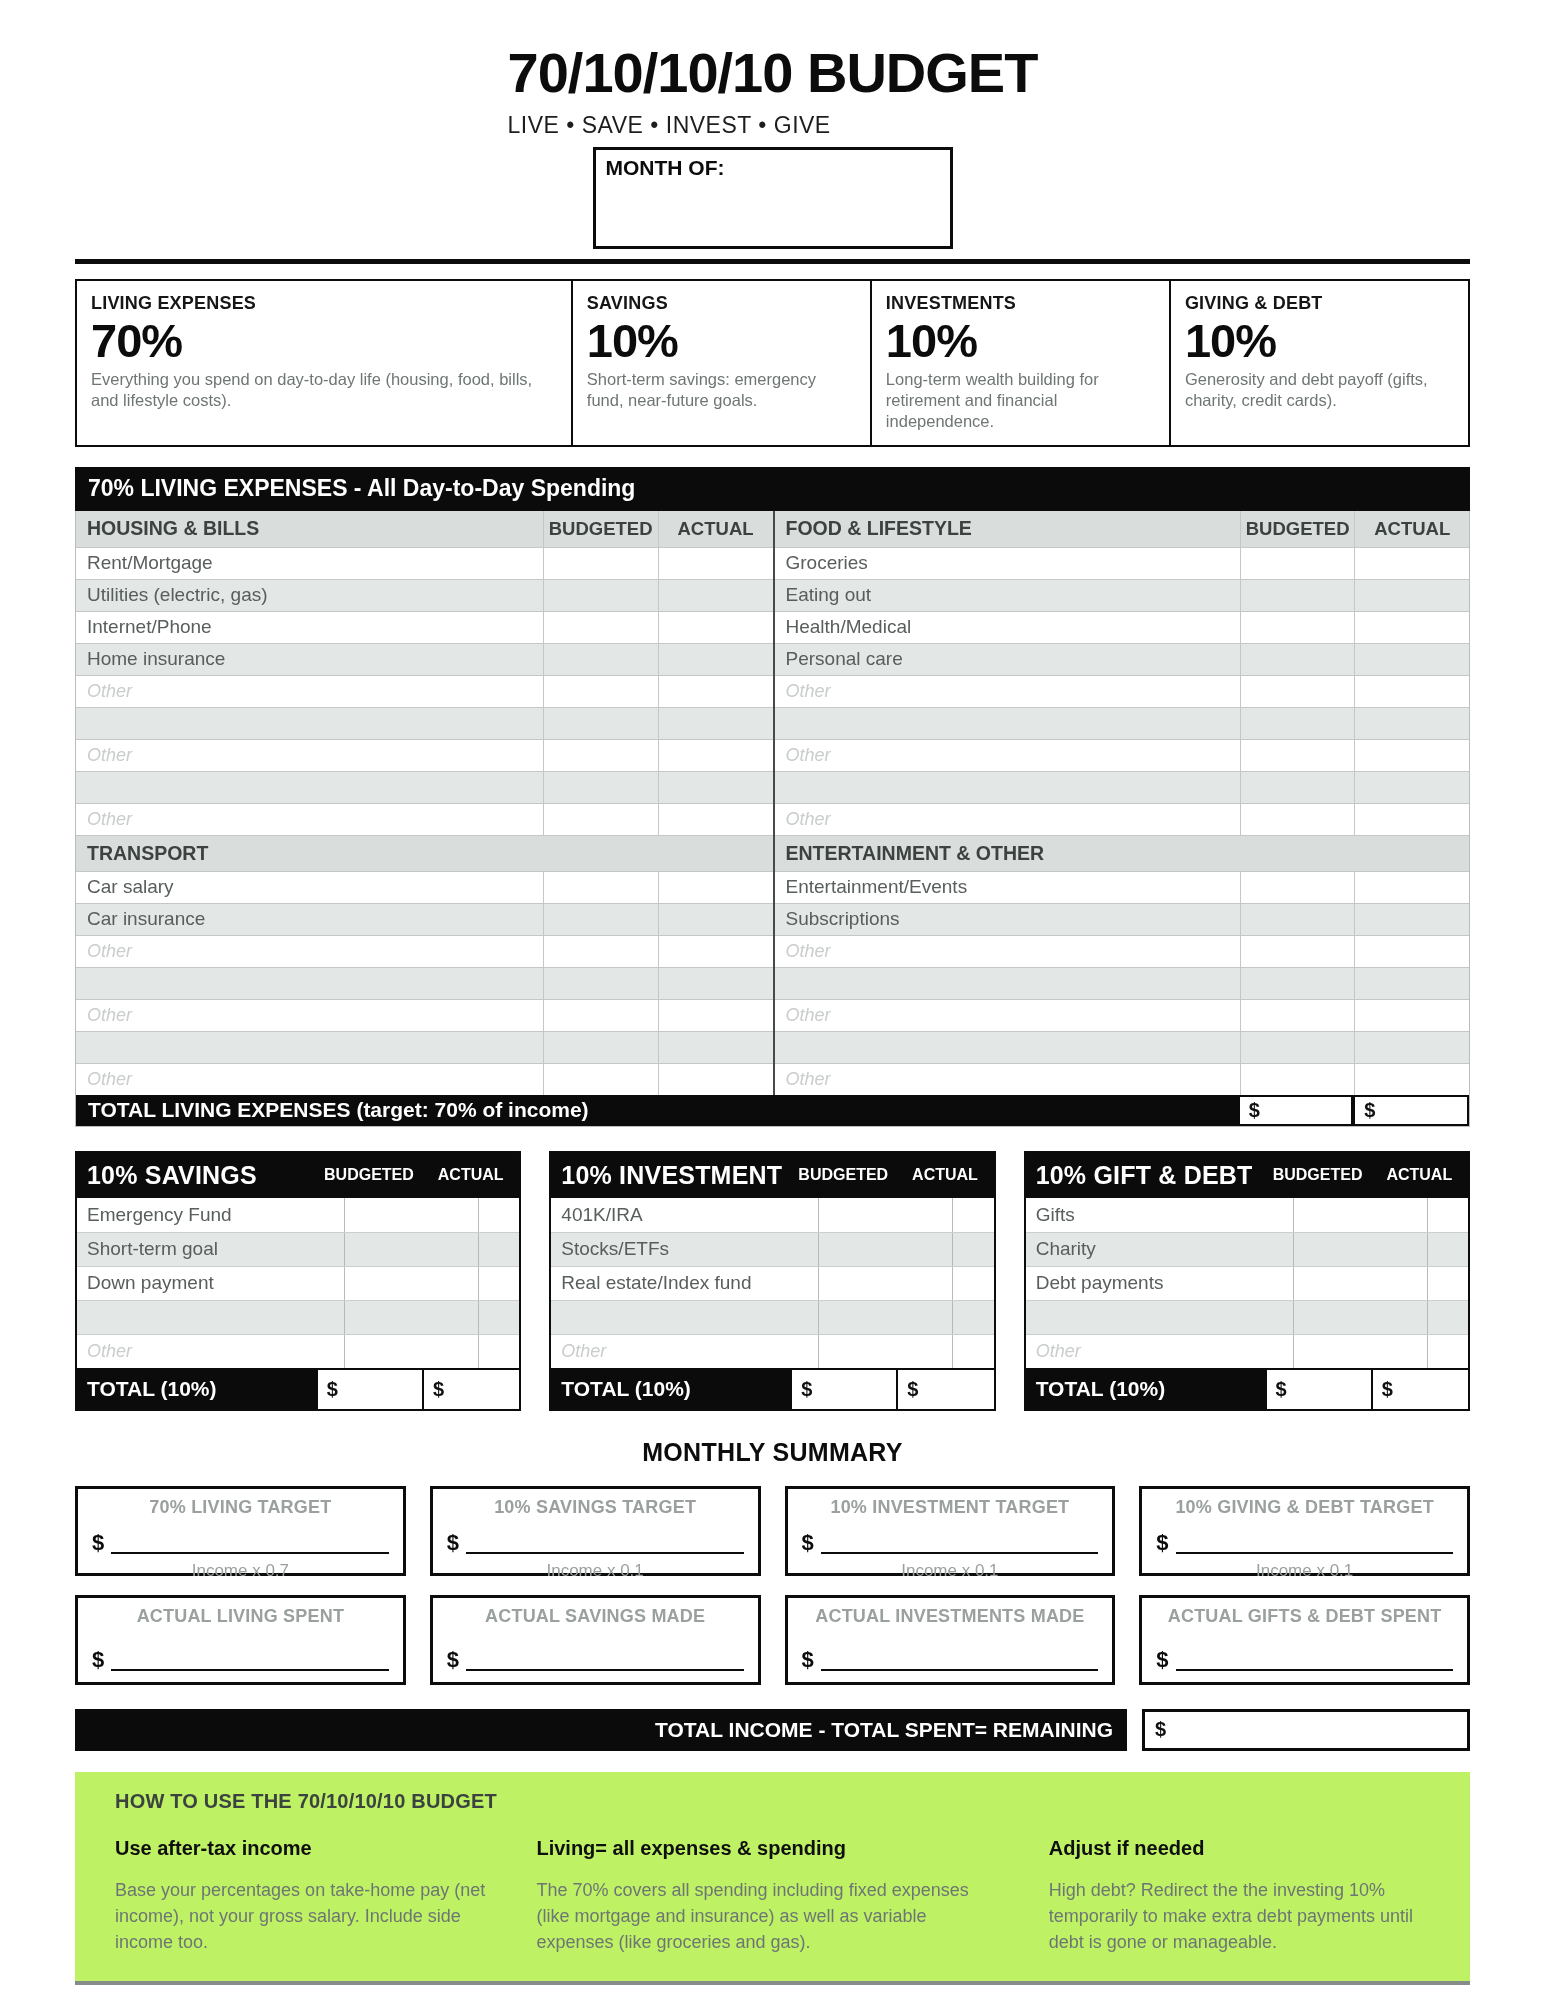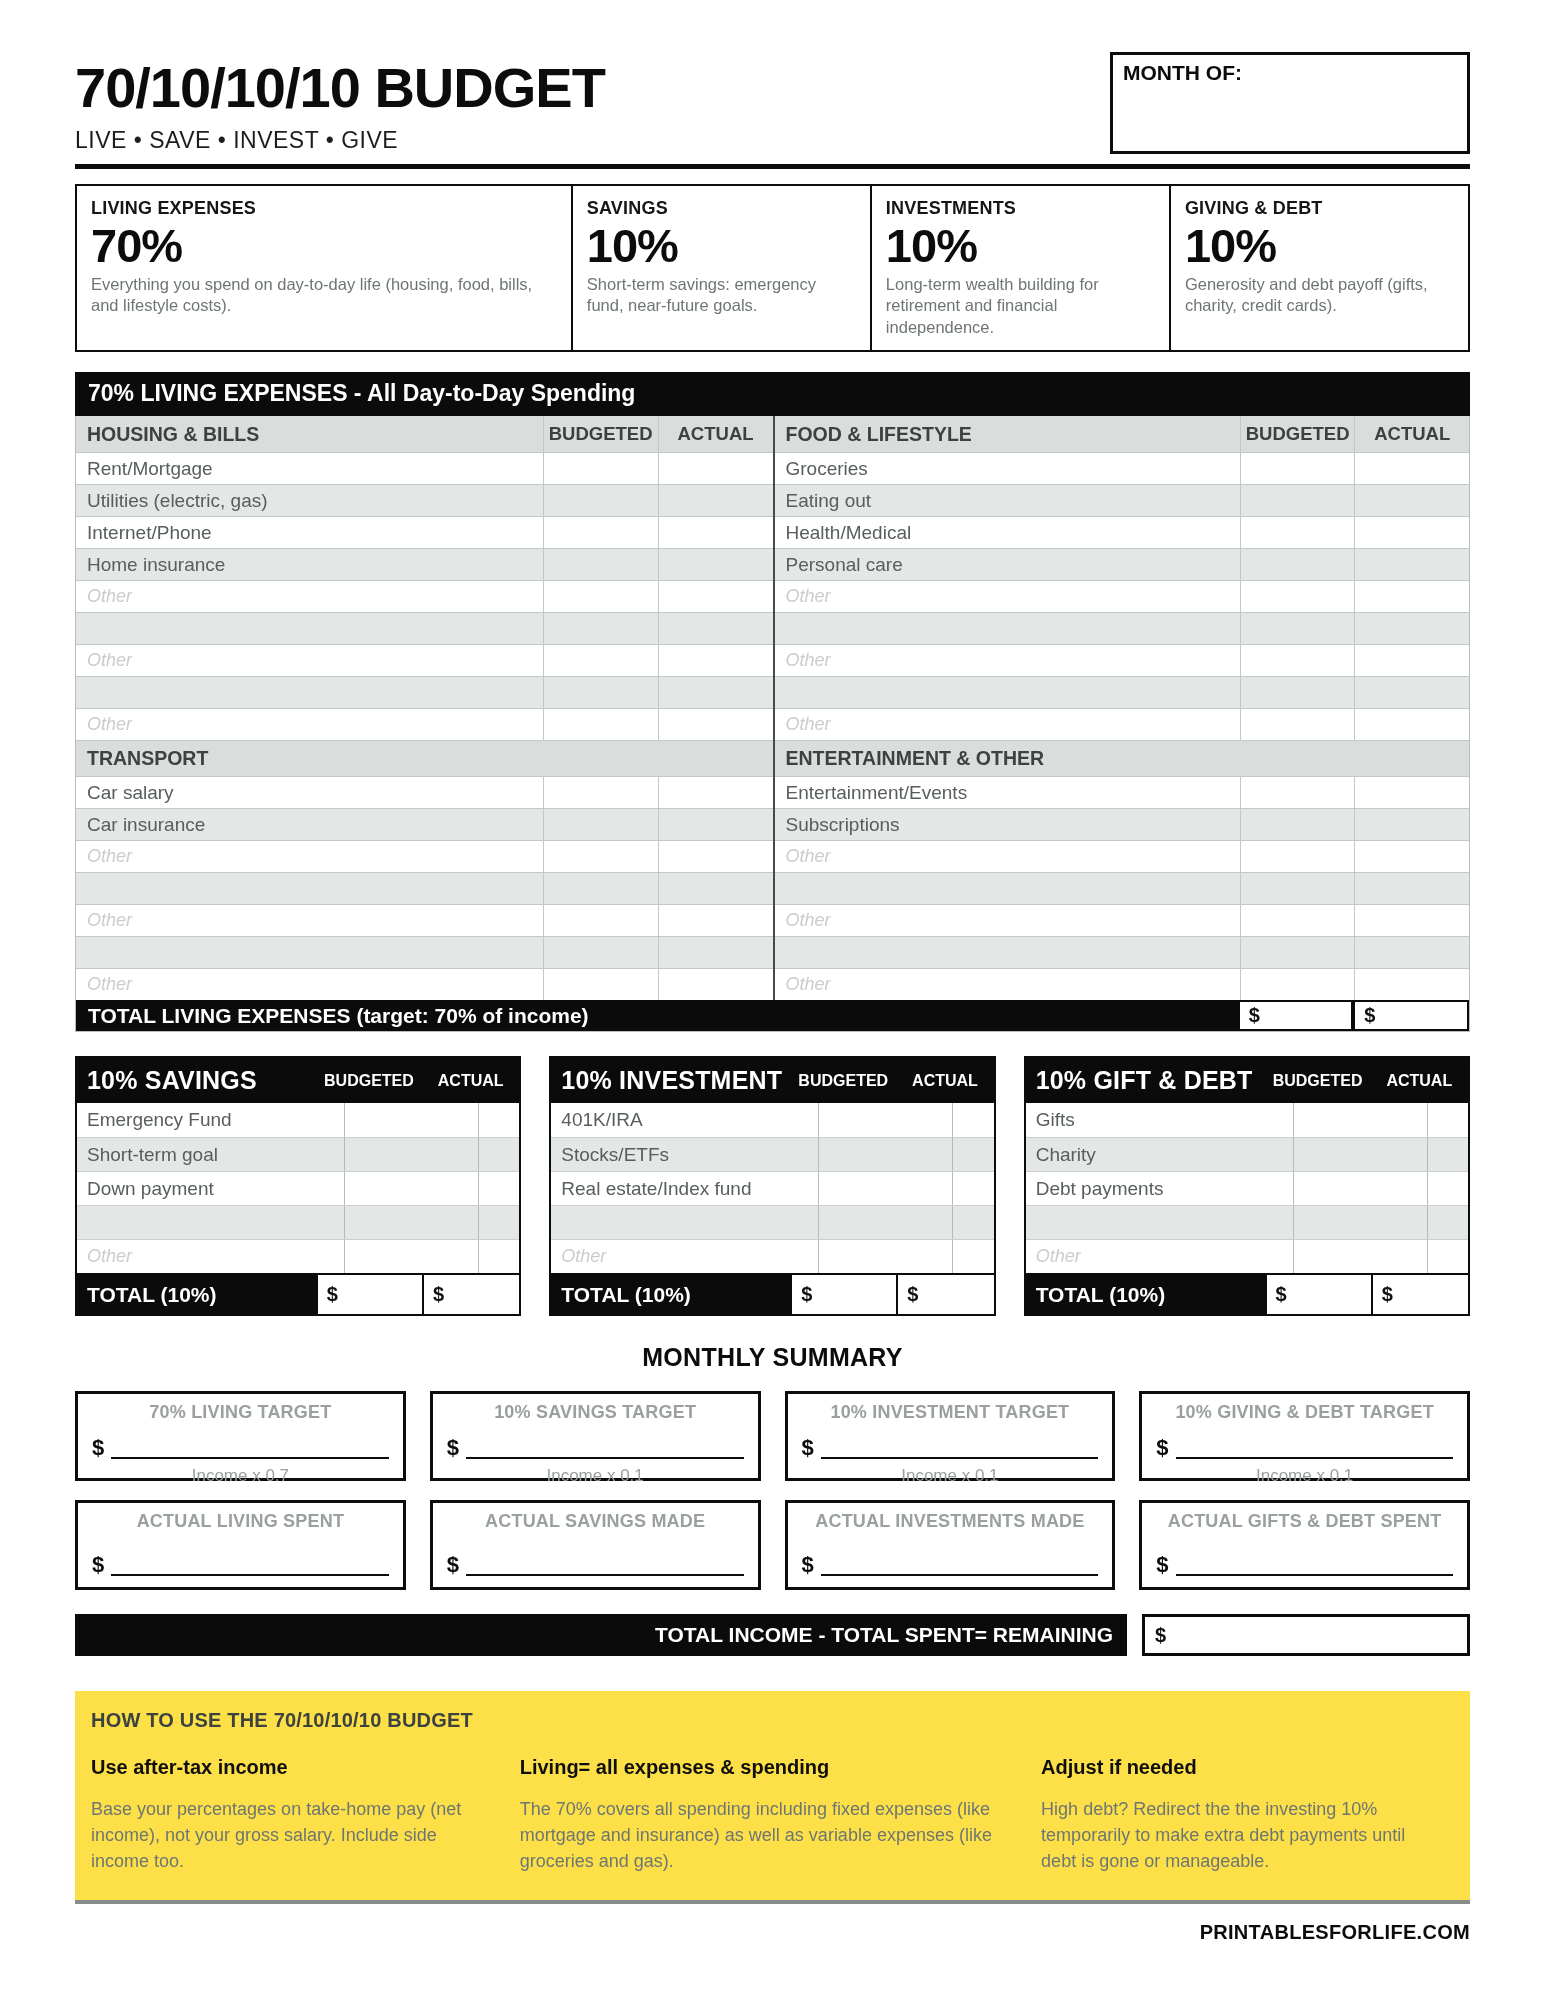--- a/index.html
+++ b/index.html
@@ -1,21 +1,21 @@
 <!DOCTYPE html>
 <html><head>
 <meta charset="utf-8">
 <style>
   * { margin:0; padding:0; box-sizing:border-box; }
   html,body { background:#ffffff; }
   body { font-family:"Liberation Sans", sans-serif; color:#111; }
   .page { width:1545px; height:1999px; background:#fff; padding:44px 75px 0 75px; overflow:hidden; }
 
   
-  .header { display:flex; justify-content:space-between; align-items:flex-end; }
+  .header { display:flex; justify-content:space-between; align-items:center;flex-direction:column; }
   .title { font-size:56px; font-weight:bold; letter-spacing:-1px; color:#0c0c0c; line-height:1.05; }
   .subtitle { font-size:23px; color:#1d1d1d; margin-top:9px; letter-spacing:0.5px; }
   .month-box { width:360px; height:102px; border:3px solid #0c0c0c; padding:6px 10px; margin-top:8px; }
   .month-label { font-size:21px; font-weight:bold; color:#0c0c0c; }
   .rule { height:5px; background:#0c0c0c; margin-top:10px; }
 
   
   .overview { display:flex; border:2px solid #0c0c0c; margin-top:15px; min-height:168px; }
   .ov-card { padding:12px 14px 10px 14px; flex:0 0 21.5%; border-left:2px solid #0c0c0c; }
   .ov-card:first-child { flex:0 0 35.5%; border-left:none; }
@@ -72,21 +72,21 @@
   .moneyline .cur { font-size:22px; font-weight:bold; color:#0c0c0c; line-height:1; }
   .moneyline .line { flex:1 1 auto; border-bottom:2px solid #0c0c0c; margin-left:7px; height:18px; }
   .sum-caption { text-align:center; font-size:17px; color:#9aa09e; margin-top:7px; }
   .sum-box.actual .moneyline { margin-top:22px; }
 
   .remaining-row { display:flex; margin-top:24px; height:42px; }
   .remaining-bar { flex:1 1 auto; background:#0b0b0b; color:#fff; font-weight:bold; font-size:21px; display:flex; align-items:center; justify-content:flex-end; padding-right:14px; }
   .remaining-cell { flex:0 0 328px; margin-left:15px; border:3px solid #0b0b0b; background:#fff; display:flex; align-items:center; padding-left:10px; font-weight:bold; font-size:20px; }
 
   
-  .howto { margin-top:35px; background:#fde047; border-bottom:4px solid #868c8a; padding:18px 26px 26px 16px; }
+  .howto { margin-top:21px; background:#bef264; border-bottom:4px solid #868c8a; padding:18px 26px 26px 40px; }
   .howto-title { font-size:20px; font-weight:bold; color:#3b4240; letter-spacing:0.2px; }
   .howto-cols { display:grid; grid-template-columns:0.95fr 1.18fr 1fr; gap:46px; margin-top:24px; }
   .tip-heading { font-size:20px; font-weight:bold; color:#0f0f0f; }
   .tip-body { font-size:18px; color:#6e7674; line-height:1.45; margin-top:17px; }
 
   .footer { text-align:right; font-size:20px; font-weight:bold; color:#0c0c0c; margin-top:17px; letter-spacing:0.3px; }
 </style>
 </head>
 <body>
 

